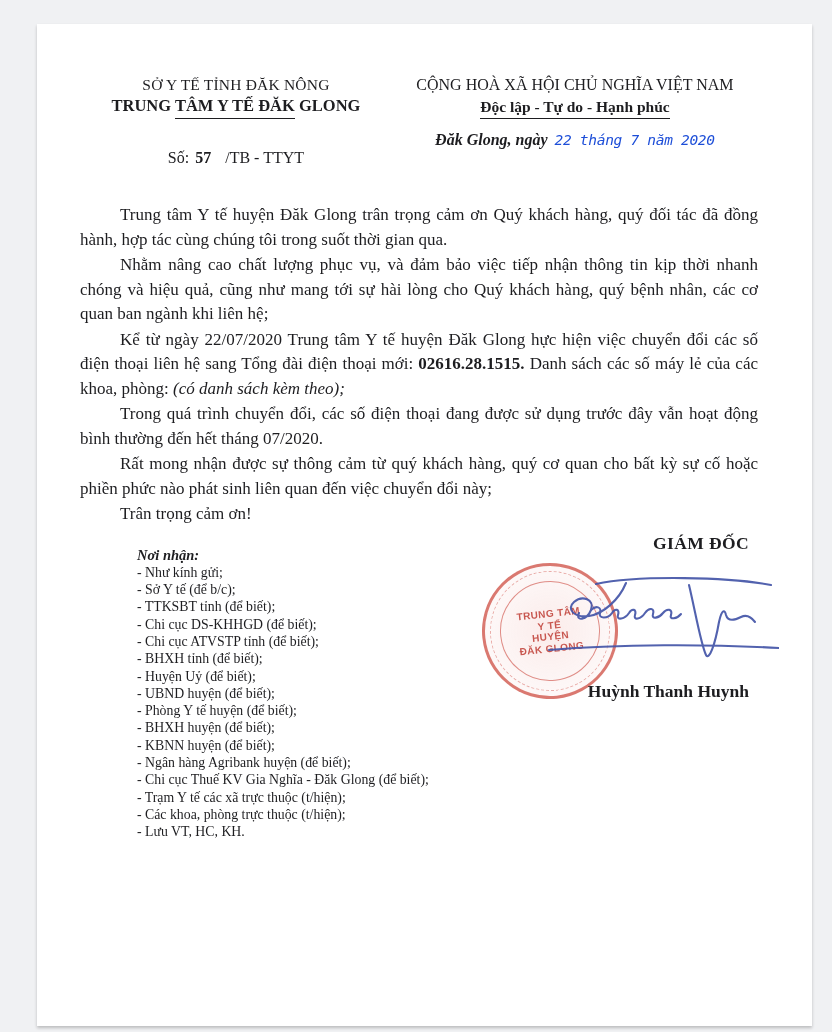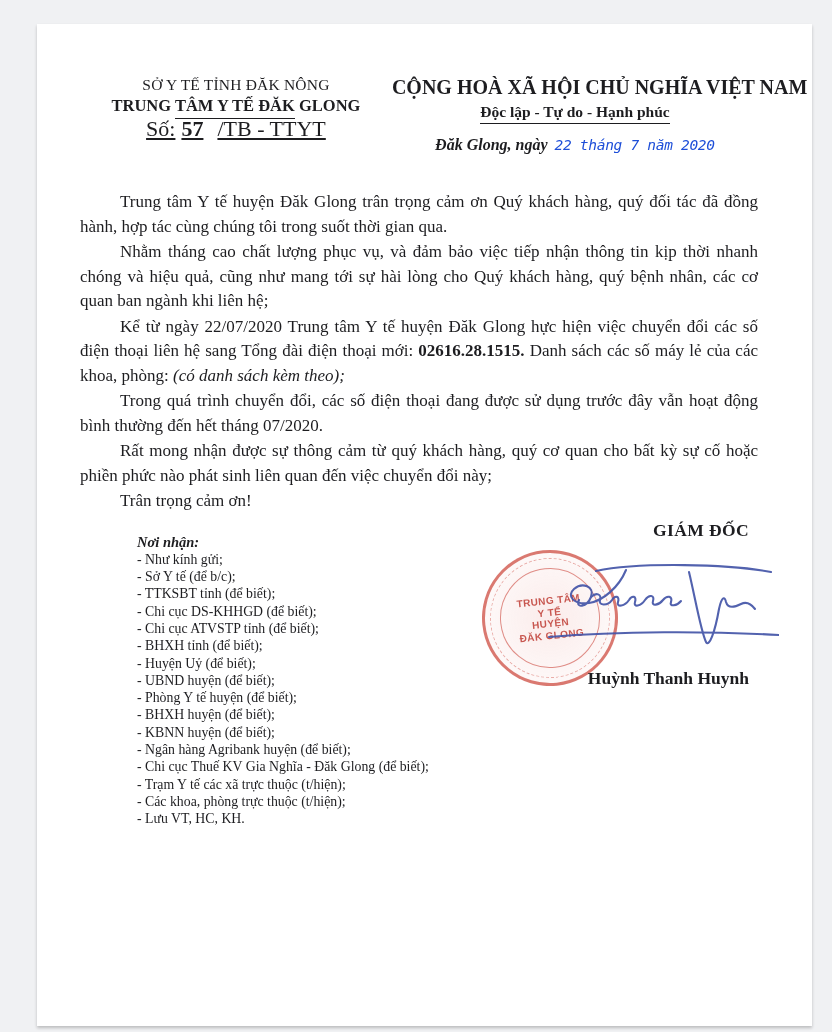--- a/index.html
+++ b/index.html
@@ -15,23 +15,23 @@
     box-shadow:0 2px 3px rgba(0,0,0,.22);
   }
   .content{padding:52px 54px 0 43px;}
 
   
   .hdr{display:flex;justify-content:center;}
   .hdr-left{width:46%;text-align:center;}
   .hdr-right{width:54%;text-align:center;}
   .org1{font-size:15.5px;letter-spacing:.2px;}
   .org2{font-size:16.5px;font-weight:bold;margin-top:2px;white-space:nowrap;}
-  .doc-no{margin-top:0;font-size:22px;text-decoration:underline;}
+  .doc-no{margin-top:33px;font-size:16px;}
   .doc-no .num{font-weight:bold;margin:0 14px 0 6px;}
-  .nat1{font-size:20px;font-weight:bold;white-space:nowrap;}
+  .nat1{font-size:16px;font-weight:normal;white-space:nowrap;}
   .nat2{font-size:15.5px;font-weight:bold;margin-top:4px;}
   .date-line{margin-top:15px;font-size:16px;}
   .date-printed{font-weight:bold;font-style:italic;}
   .date-filled{font-style:italic;color:#1d4ed8;margin-left:7px;font-family:"DejaVu Sans Mono", monospace;font-size:14.5px;letter-spacing:-0.3px;}
   .u{border-bottom:1.5px solid #1d1d20;padding-bottom:2.5px;}
 
   
   .title-block{text-align:center;margin-top:24px;}
   .title-h{font-size:18px;font-weight:bold;letter-spacing:.4px;}
   .title-s{font-size:17px;margin-top:4px;}
@@ -94,21 +94,21 @@
         <div class="nat1">CỘNG HOÀ XÃ HỘI CHỦ NGHĨA VIỆT NAM</div>
         <div class="nat2"><span class="u">Độc lập - Tự do - Hạnh phúc</span></div>
         <div class="date-line"><span class="date-printed">Đăk Glong, ngày</span><span class="date-filled">22 tháng 7 năm 2020</span></div>
       </div>
     </div>
 
 
 
     <div class="bodytext">
       <p>Trung tâm Y tế huyện Đăk Glong trân trọng cảm ơn Quý khách hàng, quý đối tác đã đồng hành, hợp tác cùng chúng tôi trong suốt thời gian qua.</p>
-      <p>Nhằm tháng cao chất lượng phục vụ, và đảm bảo việc tiếp nhận thông tin kịp thời nhanh chóng và hiệu quả, cũng như mang tới sự hài lòng cho Quý khách hàng, quý bệnh nhân, các cơ quan ban ngành khi liên hệ;</p>
+      <p>Nhằm nâng cao chất lượng phục vụ, và đảm bảo việc tiếp nhận thông tin kịp thời nhanh chóng và hiệu quả, cũng như mang tới sự hài lòng cho Quý khách hàng, quý bệnh nhân, các cơ quan ban ngành khi liên hệ;</p>
       <p><span>Kể từ ngày 22/07/2020 Trung tâm Y tế huyện Đăk Glong hực hiện việc chuyển đổi các số điện thoại liên hệ sang Tổng đài điện thoại mới: </span><span class="phone">02616.28.1515.</span><span> Danh sách các số máy lẻ của các khoa, phòng: </span><span class="note">(có danh sách kèm theo);</span></p>
       <p>Trong quá trình chuyển đổi, các số điện thoại đang được sử dụng trước đây vẫn hoạt động bình thường đến hết tháng 07/2020.</p>
       <p>Rất mong nhận được sự thông cảm từ quý khách hàng, quý cơ quan cho bất kỳ sự cố hoặc phiền phức nào phát sinh liên quan đến việc chuyển đổi này;</p>
       <p class="closing">Trân trọng cảm ơn!</p>
     </div>
 
     <div class="footer">
 
       <div class="recips">
         <div class="recips-label">Nơi nhận:</div>

